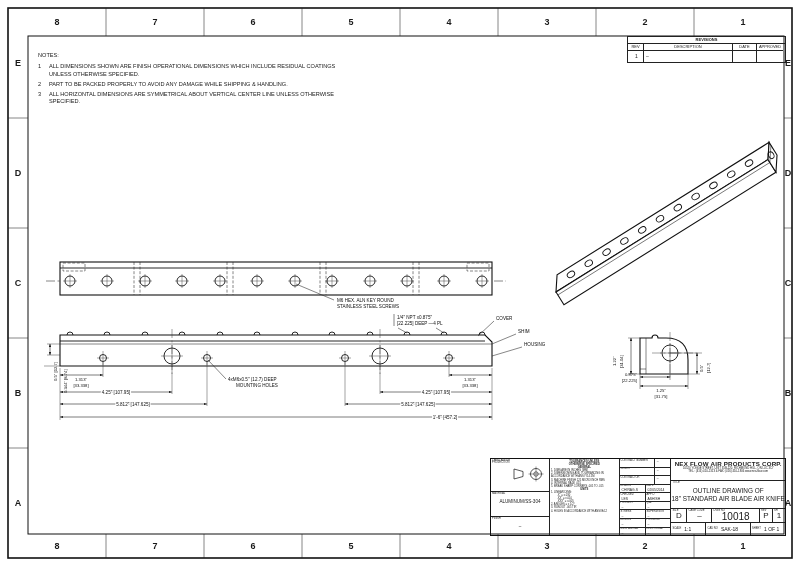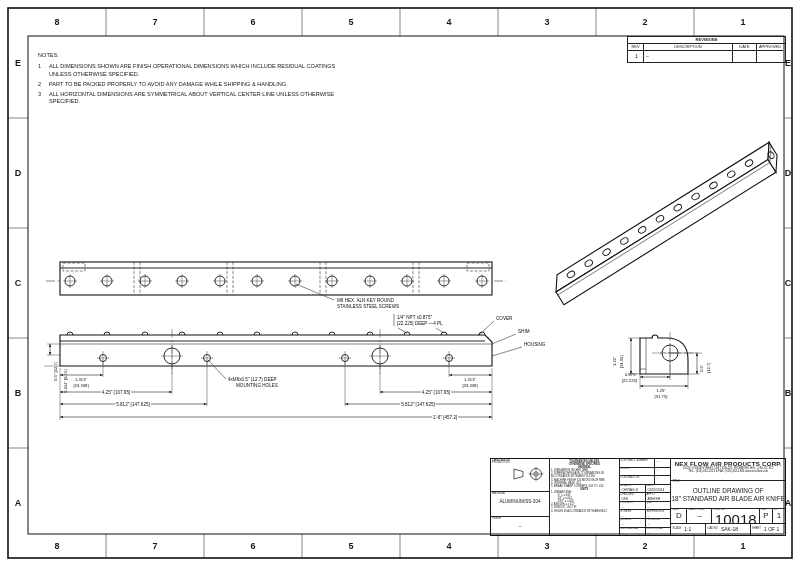--- a/index.html
+++ b/index.html
@@ -376,21 +376,21 @@
         <div style="width:15px">
           <span class="lbl">SIZE</span>
           <div class="big">D</div>
         </div>
         <div style="width:24px">
           <span class="lbl">CAGE CODE</span>
           <div class="big">–</div>
         </div>
         <div style="flex:1">
           <span class="lbl">DWG NO</span>
-          <div class="big" style="font-size:15px">10018</div>
+          <div class="big" style="font-size:10px">10018</div>
         </div>
         <div style="width:12px">
           <span class="lbl">REV</span>
           <div class="big">P</div>
         </div>
         <div style="width:12px">
           <span class="lbl">SH</span>
           <div class="big">1</div>
         </div>
       </div>

